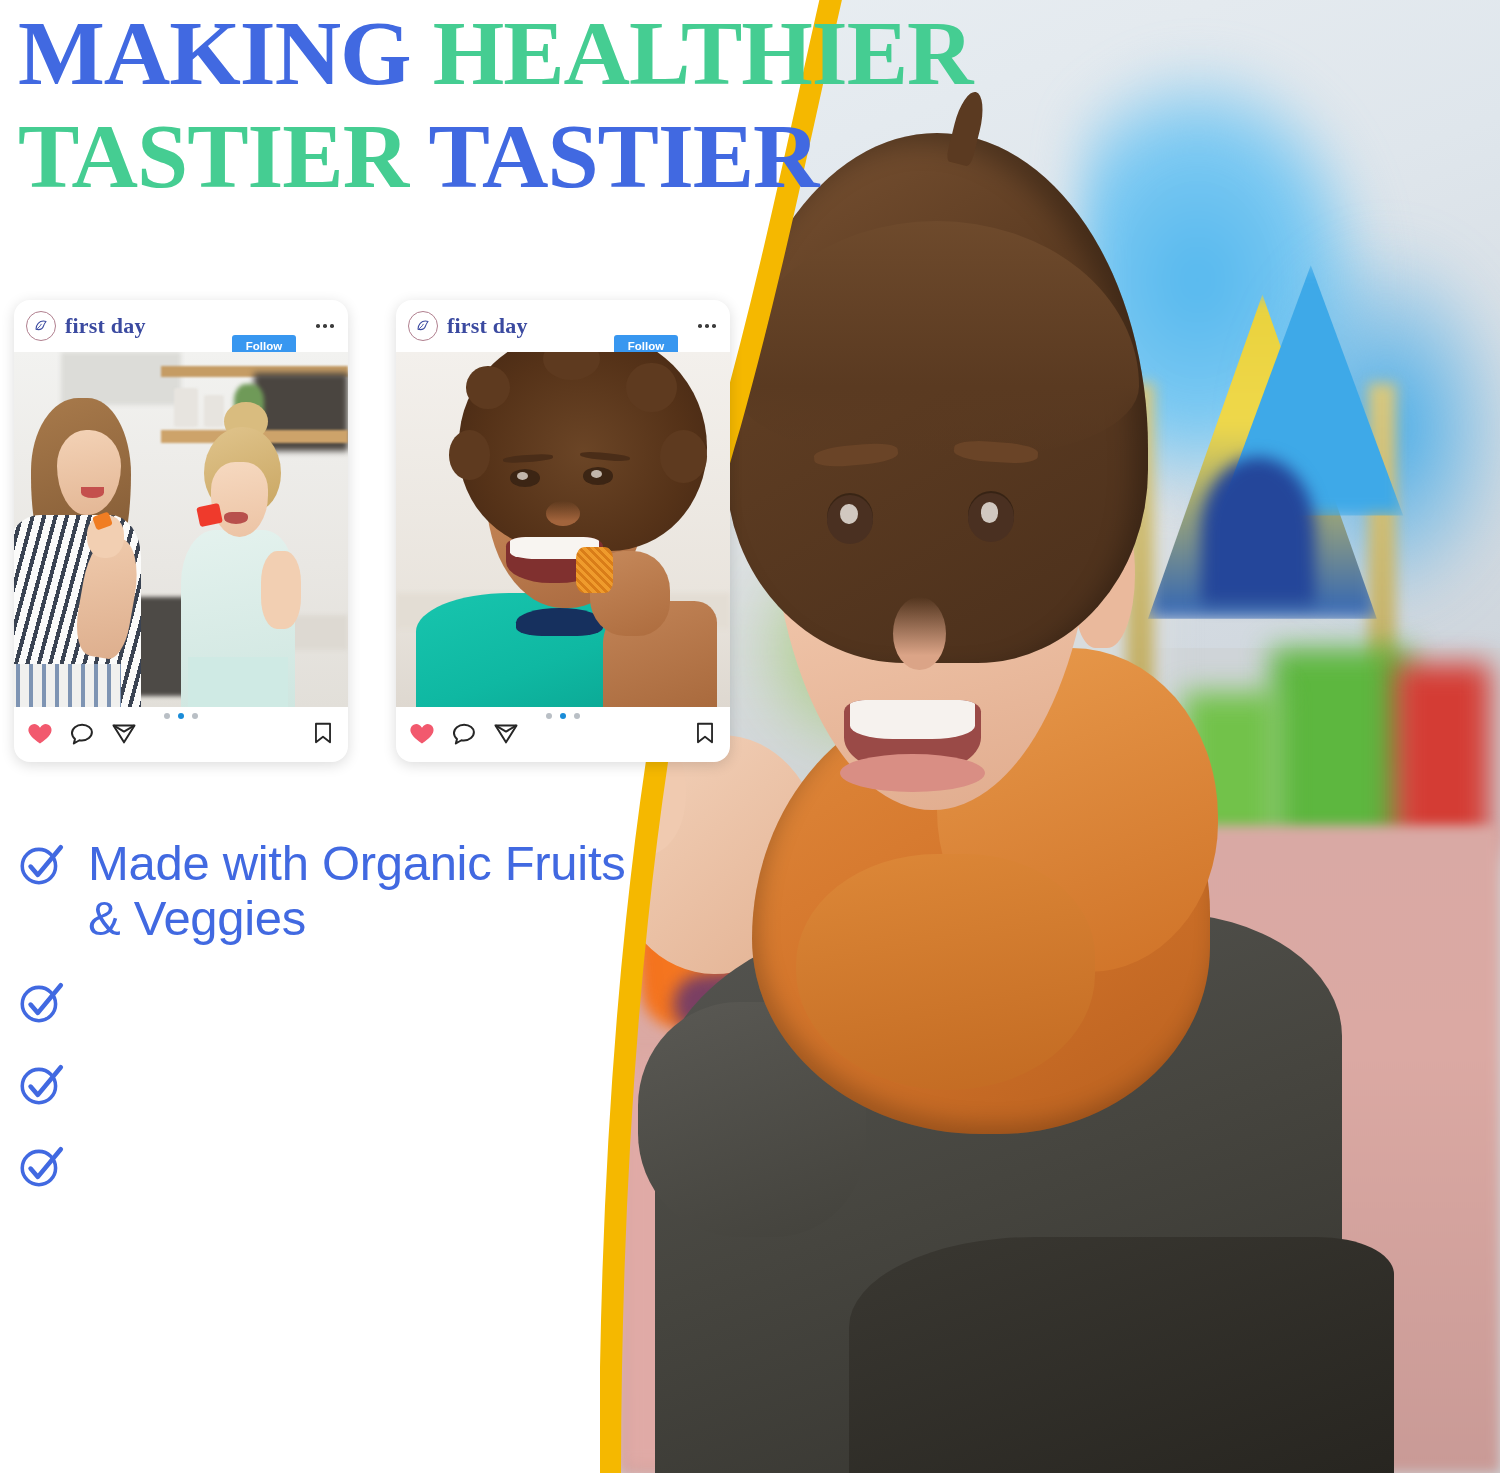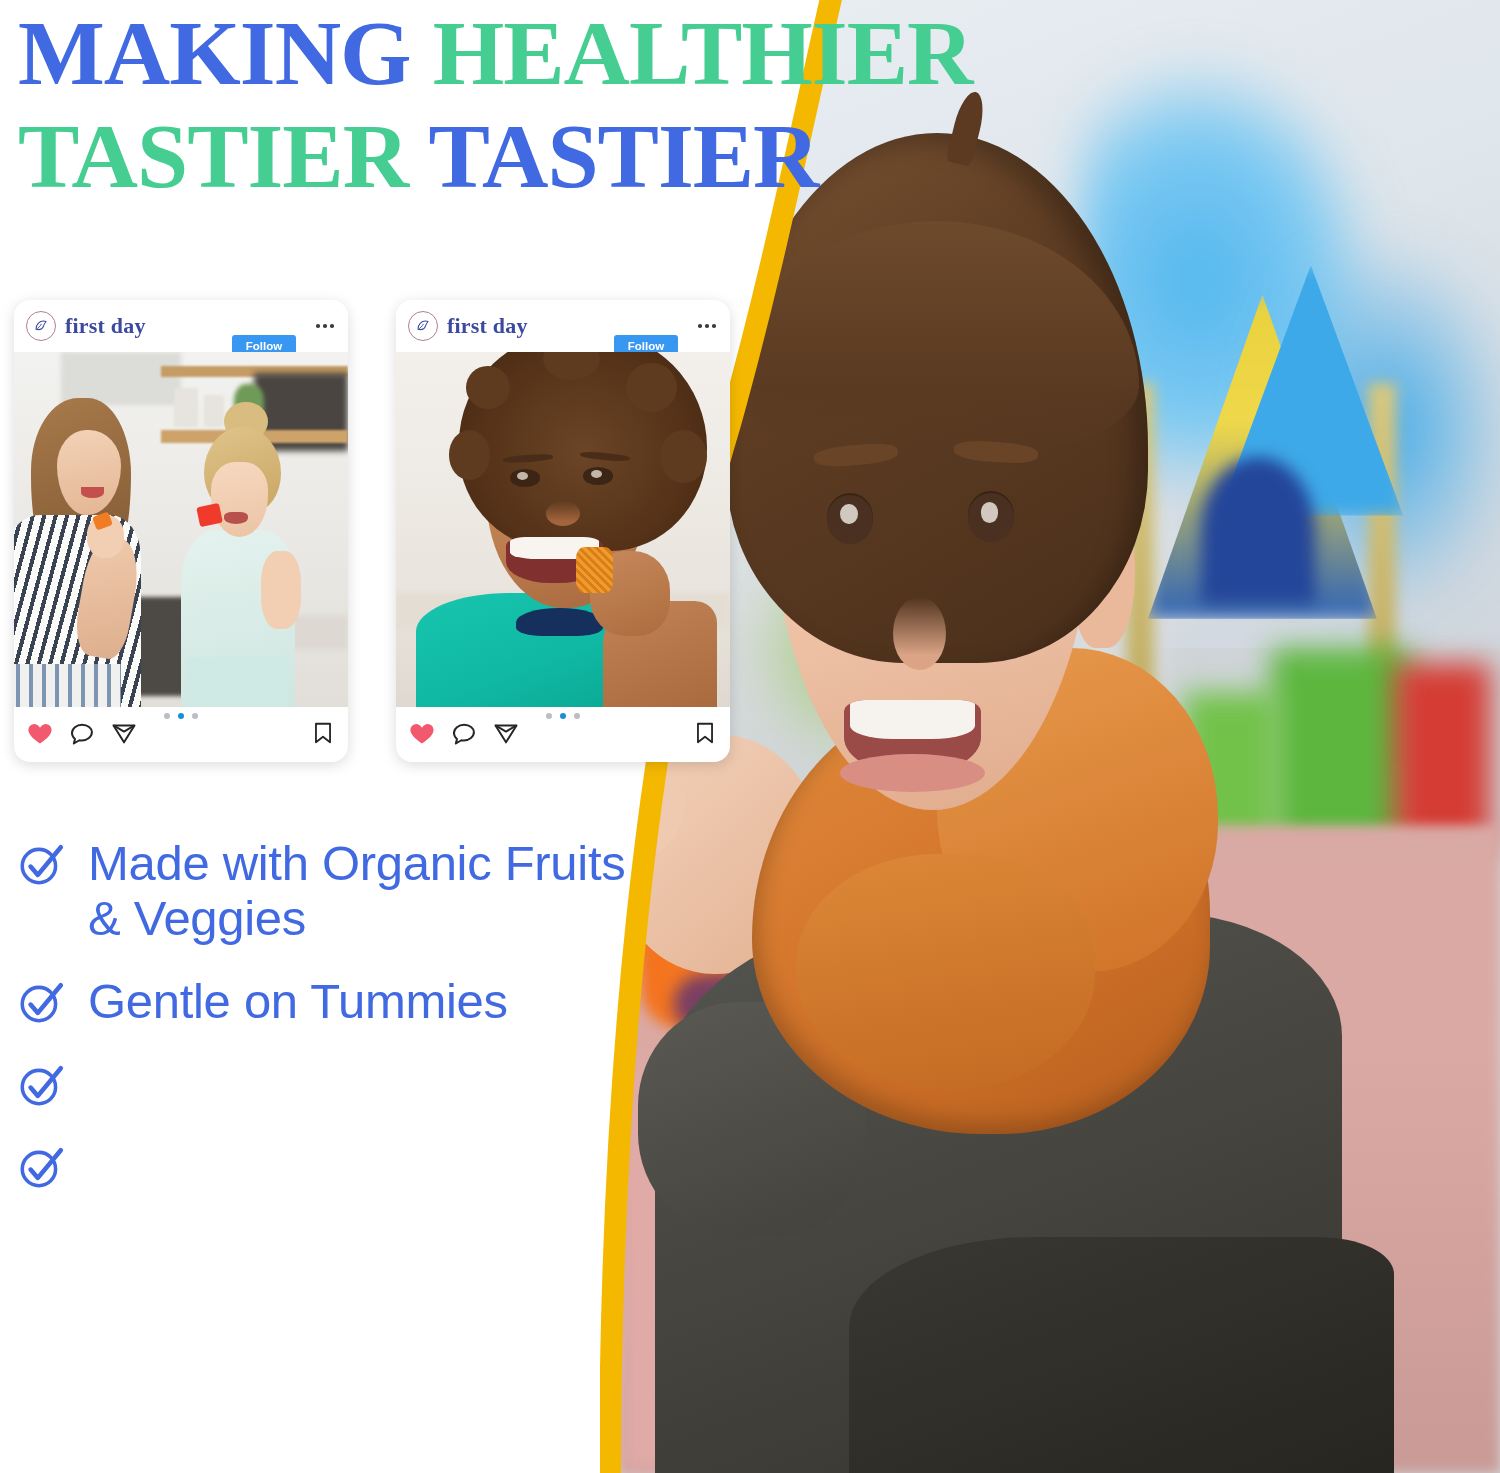--- a/index.html
+++ b/index.html
@@ -485,21 +485,20 @@
     <span class="benefit-text">Made with Organic Fruits &amp; Veggies</span>
   </li>
 
   <li class="benefit">
     <span class="check-icon">
       <svg width="50" height="50" viewBox="0 0 48 48" aria-hidden="true">
         <circle cx="22" cy="25" r="16" fill="none" stroke="#4169E1" stroke-width="3.4"></circle>
         <path d="M14 25.5l7 8L43 7" fill="none" stroke="#4169E1" stroke-width="4.4" stroke-linecap="round" stroke-linejoin="round"></path>
       </svg>
     </span>
-    <span class="benefit-text">Gentle on Tummies</span>
   </li>
 
   <li class="benefit">
     <span class="check-icon">
       <svg width="50" height="50" viewBox="0 0 48 48" aria-hidden="true">
         <circle cx="22" cy="25" r="16" fill="none" stroke="#4169E1" stroke-width="3.4"></circle>
         <path d="M14 25.5l7 8L43 7" fill="none" stroke="#4169E1" stroke-width="4.4" stroke-linecap="round" stroke-linejoin="round"></path>
       </svg>
     </span>
   </li>

